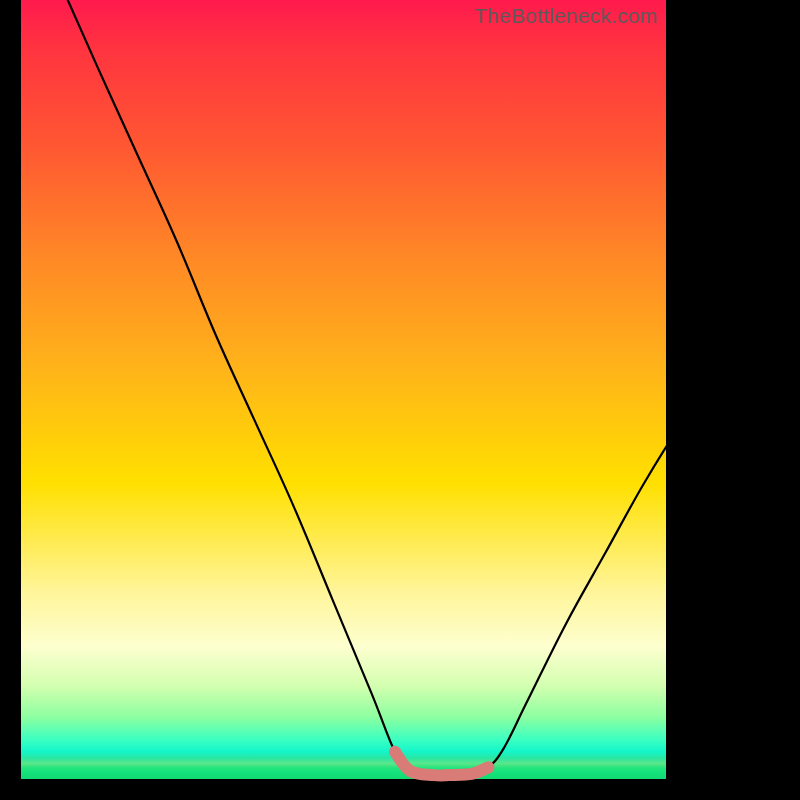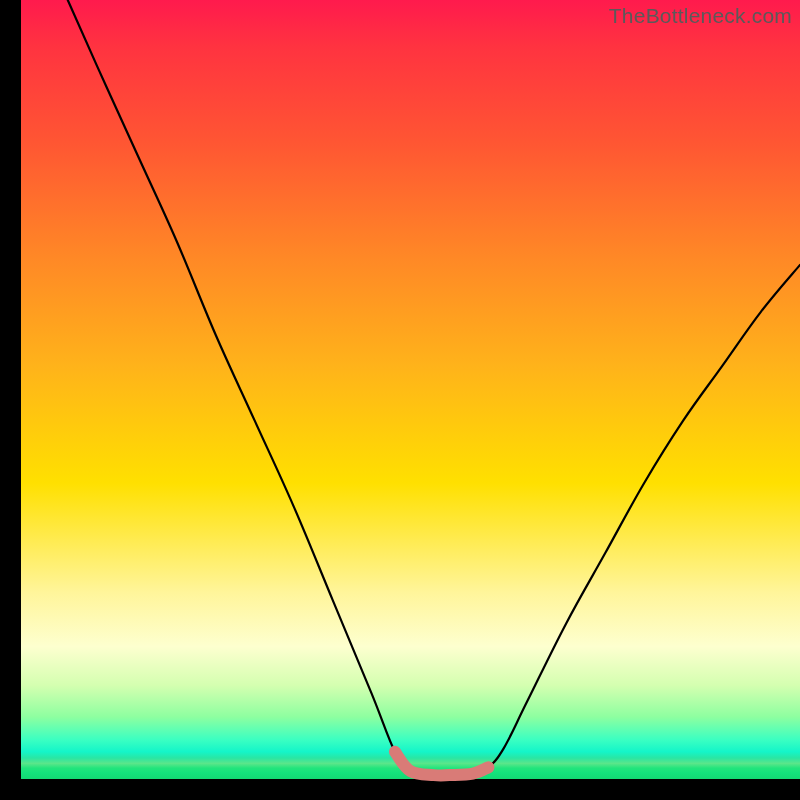--- a/index.html
+++ b/index.html
@@ -3,21 +3,21 @@
 <meta charset="utf-8">
 <style>
   * { margin: 0; padding: 0; box-sizing: border-box; }
   html, body { width: 800px; height: 800px; overflow: hidden; }
   body { background: #000; position: relative; font-family: Arial, sans-serif; }
 
   .frame {
     position: absolute;
     left: 21px;
     top: 0;
-    width: 779px;
+    width: 645px;
     height: 779px;
     background: linear-gradient(to bottom,
       #ff1a4d 0%,
       #ff3340 6%,
       #ff5533 18%,
       #ff8826 33%,
       #ffb31a 47%,
       #ffe000 62%,
       #fff59a 76%,
       #fdffcf 83%,

